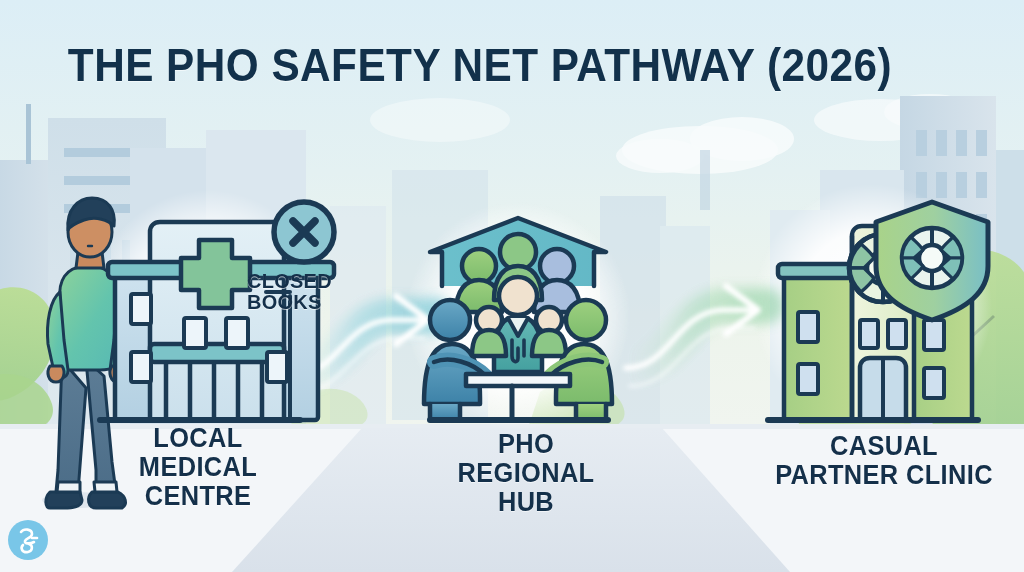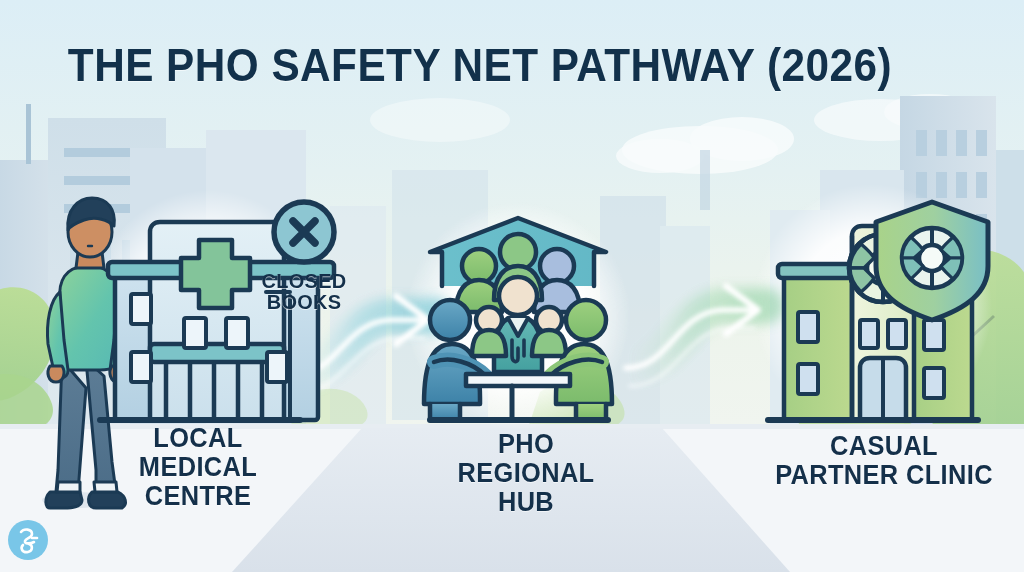--- a/index.html
+++ b/index.html
@@ -41,21 +41,21 @@
     transform:scaleX(0.94);
     text-shadow:0 1px 0 rgba(255,255,255,.6);
     white-space:pre-line;
   }
   #label-1{left:78px;top:424px;width:240px;}
   #label-2{left:406px;top:430px;width:240px;}
   #label-3{left:744px;top:432px;width:280px;}
 
   
   .badge{
-    position:absolute;left:244px;top:196px;width:120px;z-index:39;text-align:center;
+    position:absolute;left:244px;top:196px;width:120px;z-index:39;text-align:left;
   }
   .badge-text{
     margin-top:2px;
     font-family:"Liberation Sans Narrow","Liberation Sans",sans-serif;
     font-weight:700;color:#14304a;font-size:21px;line-height:1.02;
     letter-spacing:0.3px;transform:scaleX(0.95);white-space:pre-line;
     text-shadow:0 1px 0 rgba(255,255,255,.6);
   }
   .badge-icon{width:72px;height:72px;margin:0 auto;display:block;}
 

